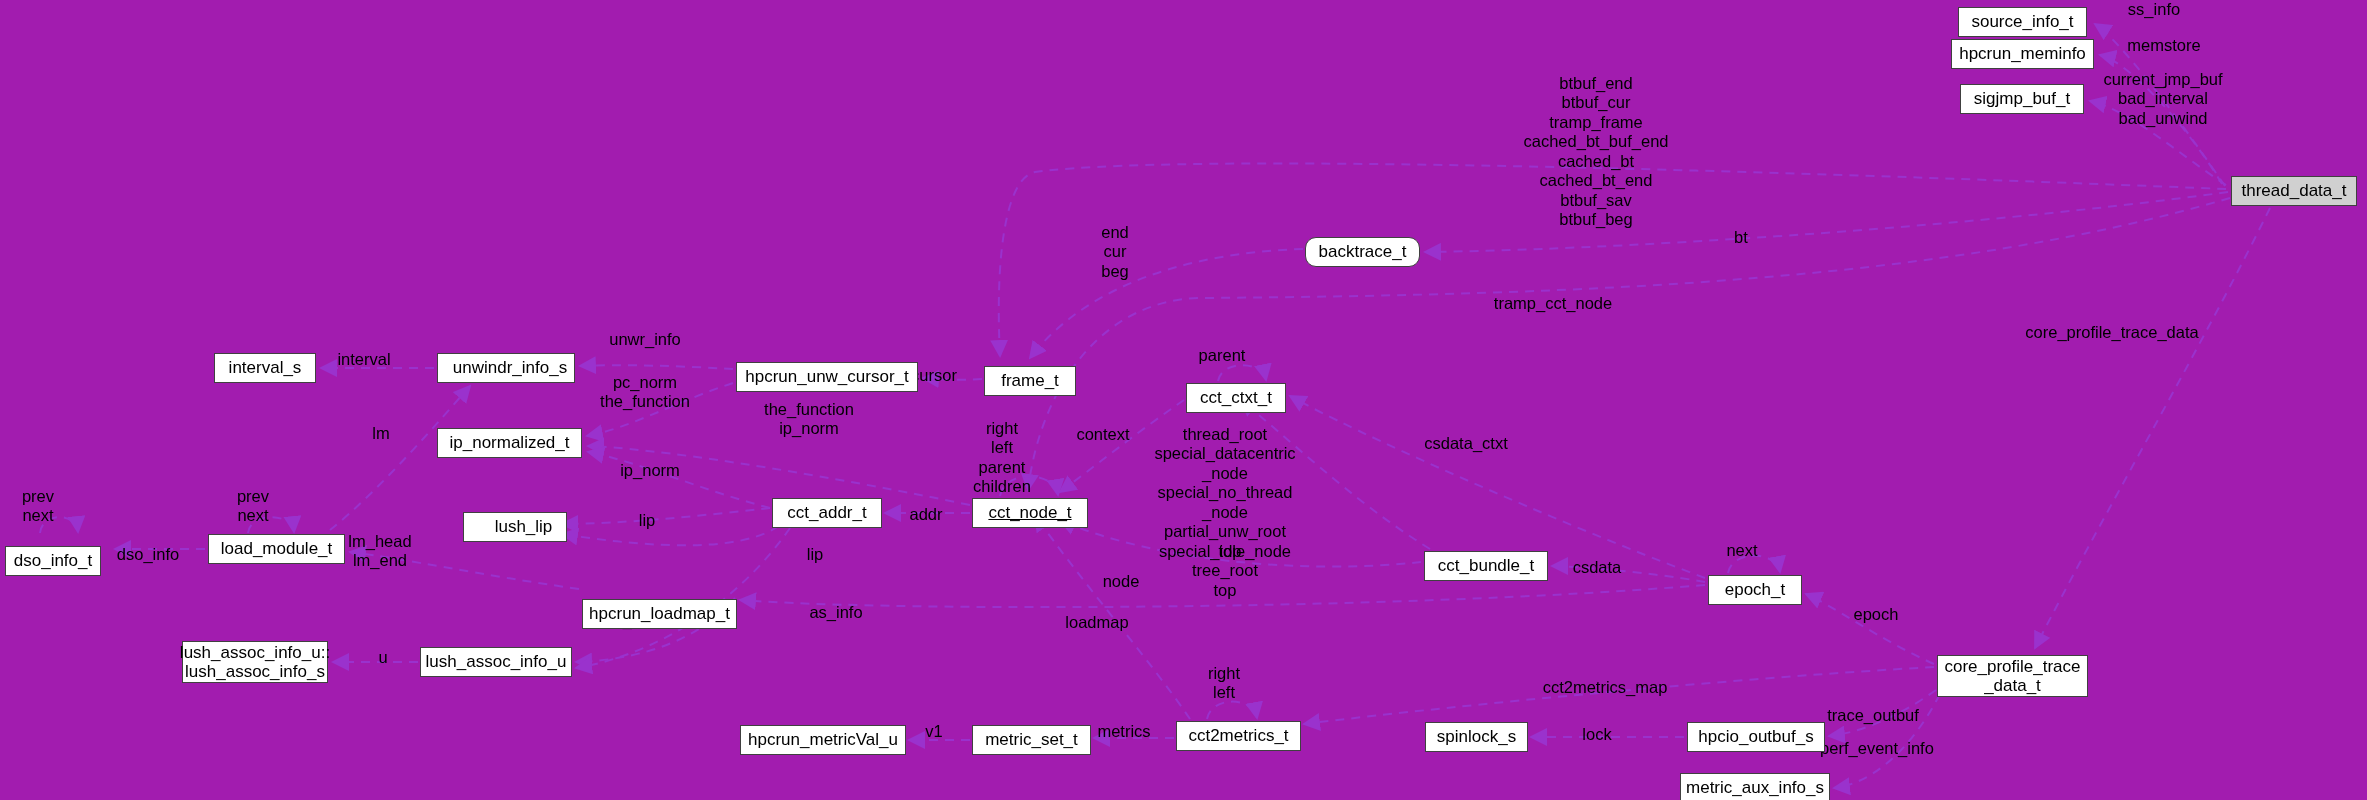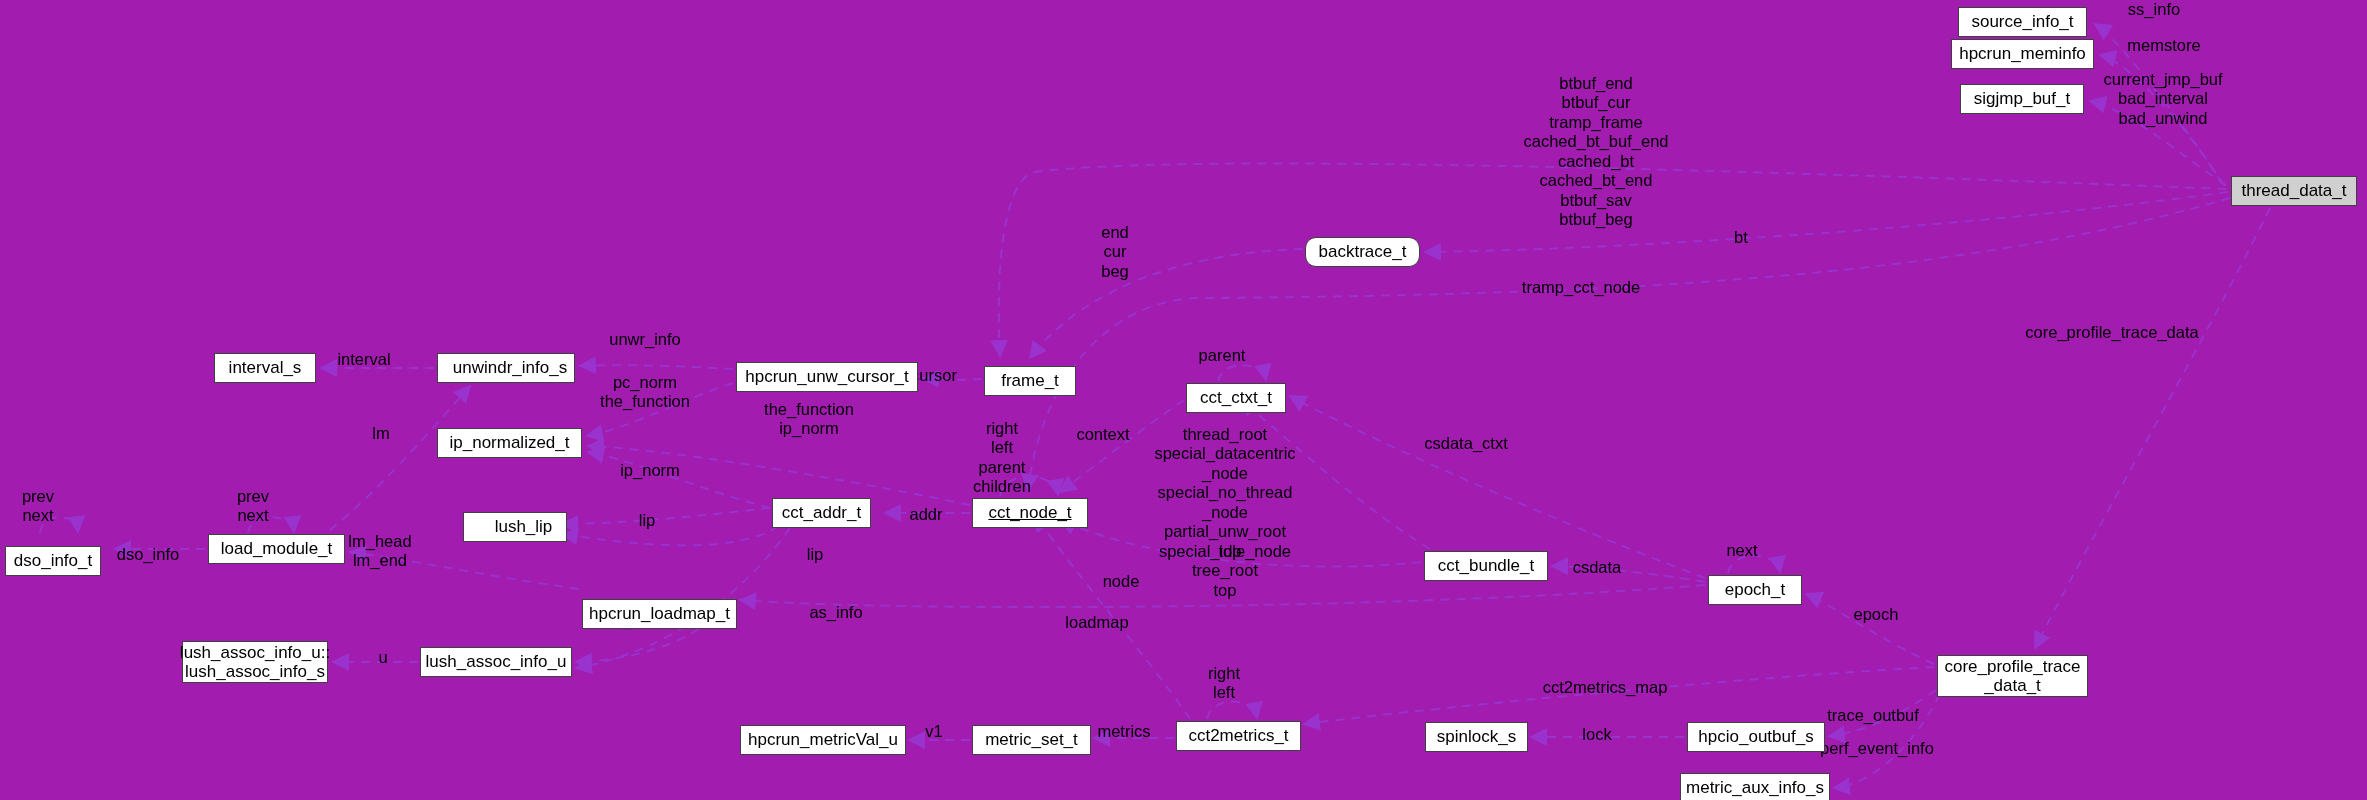--- a/index.html
+++ b/index.html
@@ -102,21 +102,21 @@
       <div class="node" style="left: 1305px; top: 237px; width: 115px; height: 30px; border-radius: 11px;">backtrace_t</div>
       <div class="node" style="left: 214px; top: 353px; width: 102px; height: 30px;">interval_s</div>
       <div class="node" style="left: 437px; top: 353px; width: 138px; height: 30px; padding-left: 8px;">unwindr_info_s</div>
       <div class="node" style="left: 736px; top: 362px; width: 182px; height: 30px;">hpcrun_unw_cursor_t</div>
       <div class="node" style="left: 984px; top: 366px; width: 92px; height: 30px;">frame_t</div>
       <div class="node" style="left: 1186px; top: 383px; width: 100px; height: 30px;">cct_ctxt_t</div>
       <div class="node" style="left: 437px; top: 428px; width: 145px; height: 30px;">ip_normalized_t</div>
       <div class="node" style="left: 5px; top: 534px; width: 96px; height: 30px; margin-top: 12px;">dso_info_t</div>
       <div class="node" style="left: 208px; top: 534px; width: 137px; height: 30px;">load_module_t</div>
       <div class="node" style="left: 463px; top: 512px; width: 104px; height: 30px; padding-left: 17px;">lush_lip</div>
-      <div class="node" style="left: 772px; top: 498px; width: 99px; height: 30px;">cct_addr_t</div>
+      <div class="node" style="left: 772px; top: 498px; width: 110px; height: 30px;">cct_addr_t</div>
       <div class="node" style="left: 972px; top: 498px; width: 116px; height: 30px; text-decoration: underline;">cct_node_t</div>
       <div class="node" style="left: 1424px; top: 551px; width: 124px; height: 30px;">cct_bundle_t</div>
       <div class="node" style="left: 1708px; top: 575px; width: 94px; height: 30px;">epoch_t</div>
       <div class="node" style="left: 582px; top: 599px; width: 155px; height: 30px;">hpcrun_loadmap_t</div>
       <div class="node" style="left: 182px; top: 641px; width: 146px; height: 42px;">lush_assoc_info_u::
 lush_assoc_info_s</div>
       <div class="node" style="left: 420px; top: 647px; width: 152px; height: 30px;">lush_assoc_info_u</div>
       <div class="node" style="left: 1937px; top: 655px; width: 151px; height: 42px;">core_profile_trace
 _data_t</div>
       <div class="node" style="left: 740px; top: 725px; width: 166px; height: 30px;">hpcrun_metricVal_u</div>
@@ -137,21 +137,21 @@
 tramp_frame
 cached_bt_buf_end
 cached_bt
 cached_bt_end
 btbuf_sav
 btbuf_beg</div>
       <div class="edgelabel" style="left: 1115px; top: 223px;">end
 cur
 beg</div>
       <div class="edgelabel" style="left: 1741px; top: 228px;">bt</div>
-      <div class="edgelabel" style="left: 1553px; top: 278px; margin-left: 28px;">tramp_cct_node</div>
+      <div class="edgelabel" style="left: 1553px; top: 294px;">tramp_cct_node</div>
       <div class="edgelabel" style="left: 2112px; top: 323px;">core_profile_trace_data</div>
       <div class="edgelabel" style="left: 364px; top: 350px;">interval</div>
       <div class="edgelabel" style="left: 645px; top: 330px;">unwr_info</div>
       <div class="edgelabel" style="left: 645px; top: 373px;">pc_norm
 the_function</div>
       <div class="edgelabel" style="left: 934px; top: 366px;">cursor</div>
       <div class="edgelabel" style="left: 1222px; top: 346px;">parent</div>
       <div class="edgelabel" style="left: 809px; top: 400px;">the_function
 ip_norm</div>
       <div class="edgelabel" style="left: 381px; top: 424px;">lm</div>

